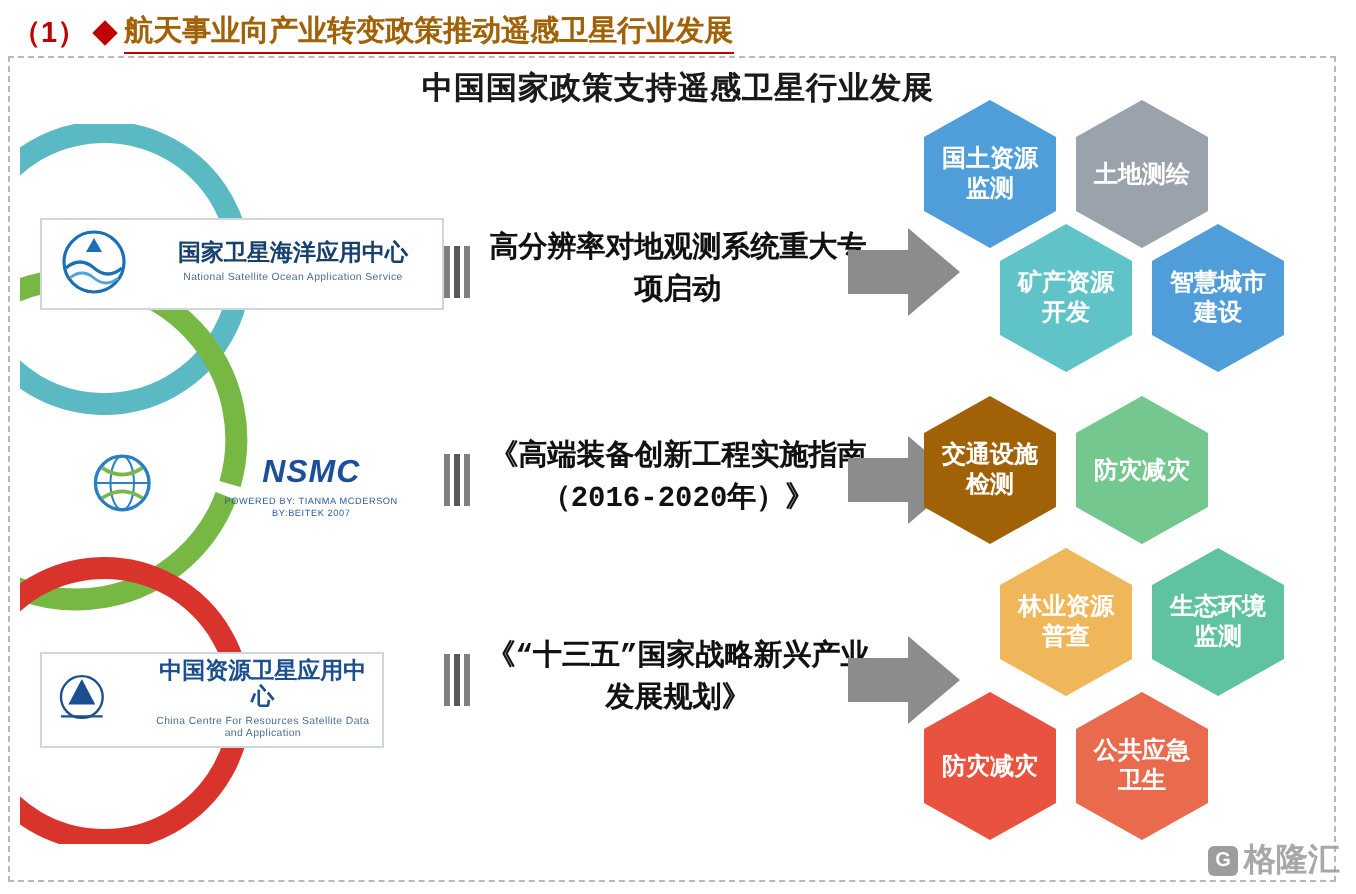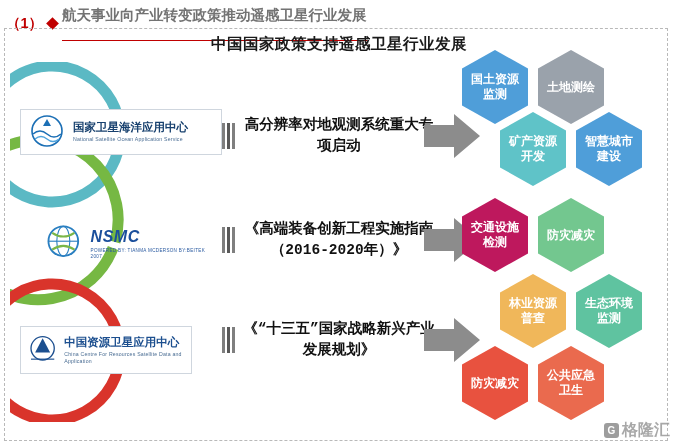--- a/index.html
+++ b/index.html
@@ -39,25 +39,25 @@
     letter-spacing: 0px;
   }
   .header-bullet {
     width: 9px;
     height: 9px;
     background: #c00000;
     transform: rotate(45deg);
     flex: none;
   }
   .header-title {
-    color: #737373;
+    color: #a16207;
     font-size: 14.5px;
     font-weight: bold;
     border-bottom: 1.5px solid #c00000;
-    padding-bottom: 15px;
+    padding-bottom: 1px;
   }
 
   
   .frame {
     position: absolute;
     left: 4px;
     top: 28px;
     width: 664px;
     height: 413px;
     border: 1px dashed #b9b9b9;
@@ -91,21 +91,22 @@
     top: 0;
   }
   .logo-box {
     position: absolute;
     background: #ffffff;
     border: 1px solid #cfd6de;
     box-sizing: border-box;
     display: flex;
     align-items: center;
     padding: 3px 5px;
-    gap: 5px;
+    gap: 21px;
+    text-align: center;
   }
   .logo-box.b1 { left: 10px; top: 47px;  width: 202px; height: 46px; }
   .logo-box.b2 { left: 26px; top: 155px; width: 178px; height: 54px; border: none; background: transparent; }
   .logo-box.b3 { left: 10px; top: 264px; width: 172px; height: 48px; }
 
   .logo-txt { display: flex; flex-direction: column; justify-content: center; }
   .logo-txt .cn {
     font-size: 11.5px;
     font-weight: bold;
     color: #17406e;
@@ -329,21 +330,21 @@
   </svg>
   <svg class="arrow a3" viewBox="0 0 56 48">
     <polygon points="0,13 30,13 30,2 56,24 30,46 30,35 0,35" fill="#8c8c8c"></polygon>
   </svg>
 
   <div class="hexes">
     <div class="hex" style="left:10px;  top:0px;   background:#4f9ed9;">国土资源监测</div>
     <div class="hex" style="left:86px;  top:0px;   background:#9aa2ab;">土地测绘</div>
     <div class="hex" style="left:48px;  top:62px;  background:#5fc3c8;">矿产资源开发</div>
     <div class="hex" style="left:124px; top:62px;  background:#4f9ed9;">智慧城市建设</div>
-    <div class="hex" style="left:10px;  top:148px; background:#be185d;">交通设施检测</div>
+    <div class="hex" style="left:10px;  top:148px; background:#a16207;">交通设施检测</div>
     <div class="hex" style="left:86px;  top:148px; background:#73c78f;">防灾减灾</div>
     <div class="hex" style="left:48px;  top:224px; background:#f0b75a;">林业资源普查</div>
     <div class="hex" style="left:124px; top:224px; background:#5fc3a0;">生态环境监测</div>
     <div class="hex" style="left:10px;  top:296px; background:#e8523f;text-align:center;">防灾减灾</div>
     <div class="hex" style="left:86px;  top:296px; background:#ea6a4e;">公共应急卫生</div>
   </div>
 
   <div class="watermark">
     <span class="wm-badge">G</span>
     <span class="wm-text">格隆汇</span>

